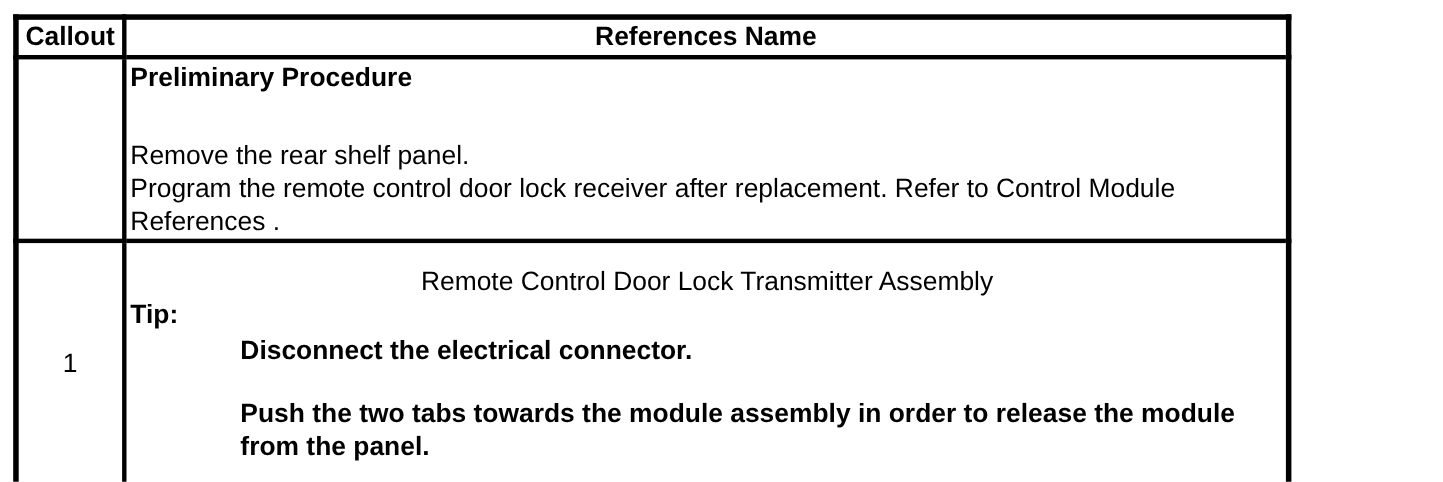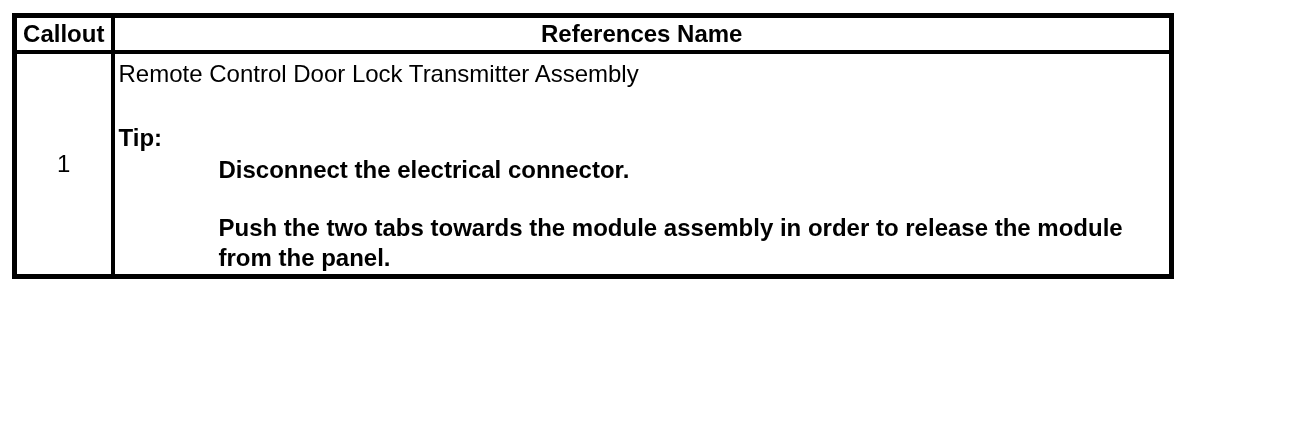--- a/index.html
+++ b/index.html
@@ -56,22 +56,22 @@
     line-height: 30px;
     padding-left: 4px;
     padding-right: 2px;
   }
   td.row1-content { height: 127px; }
   td.row2-content { height: 225px; }
   .bold { font-weight: bold; }
   .r1-heading  { margin-top: 2px; }
   .r1-line1    { margin-top: 41px; }
   .r1-line2    { margin-top: 0; }
-  .r2-title    { margin-top: 5px; }
-  .r2-tip      { margin-top: 34px; }
+  .r2-title    { margin-top: 21px; text-align: center; }
+  .r2-tip      { }
   .r2-tipline1 { margin-top: 2px; font-weight: bold; }
   .r2-tipline2 { margin-top: 28px; font-weight: bold; }
   .indent { padding-left: 100px; }
 </style>
 </head>
 <body>
 
 <div class="page">
   <table class="component-table">
     <colgroup>
@@ -79,20 +79,28 @@
       <col class="col-content">
     </colgroup>
     <thead>
       <tr>
         <th class="header-cell">Callout</th>
         <th class="header-cell">References Name</th>
       </tr>
     </thead>
     <tbody>
       <tr>
+        <td class="callout-cell"></td>
+        <td class="content-cell row1-content">
+          <div class="bold r1-heading">Preliminary Procedure</div>
+          <div class="r1-line1">Remove the rear shelf panel.</div>
+          <div class="r1-line2">Program the remote control door lock receiver after replacement. Refer to Control Module References .</div>
+        </td>
+      </tr>
+      <tr>
         <td class="callout-cell">
           <span>1</span>
         </td>
         <td class="content-cell row2-content">
           <div class="r2-title">Remote Control Door Lock Transmitter Assembly</div>
           <div class="bold r2-tip">Tip:</div>
           <div class="indent r2-tipline1">Disconnect the electrical connector.</div>
           <div class="indent r2-tipline2">Push the two tabs towards the module assembly in order to release the module from the panel.</div>
         </td>
       </tr>

